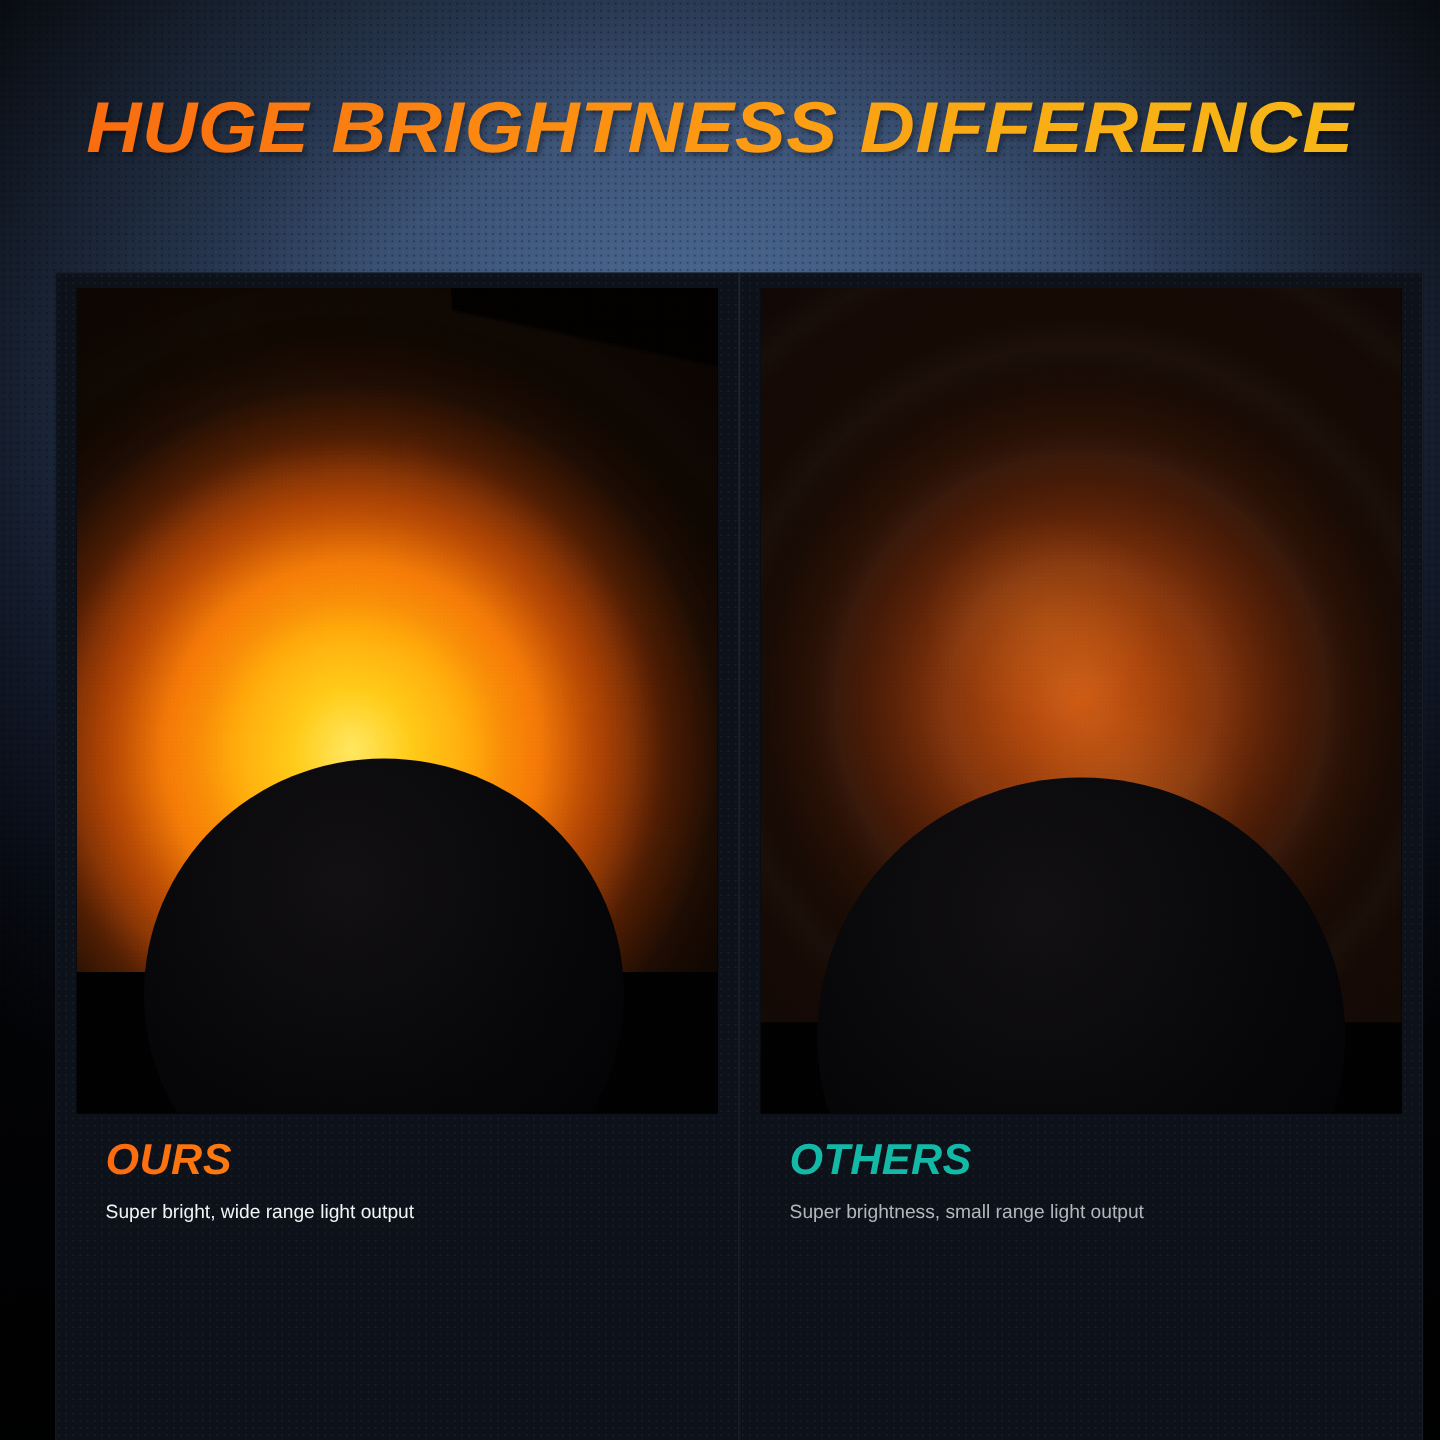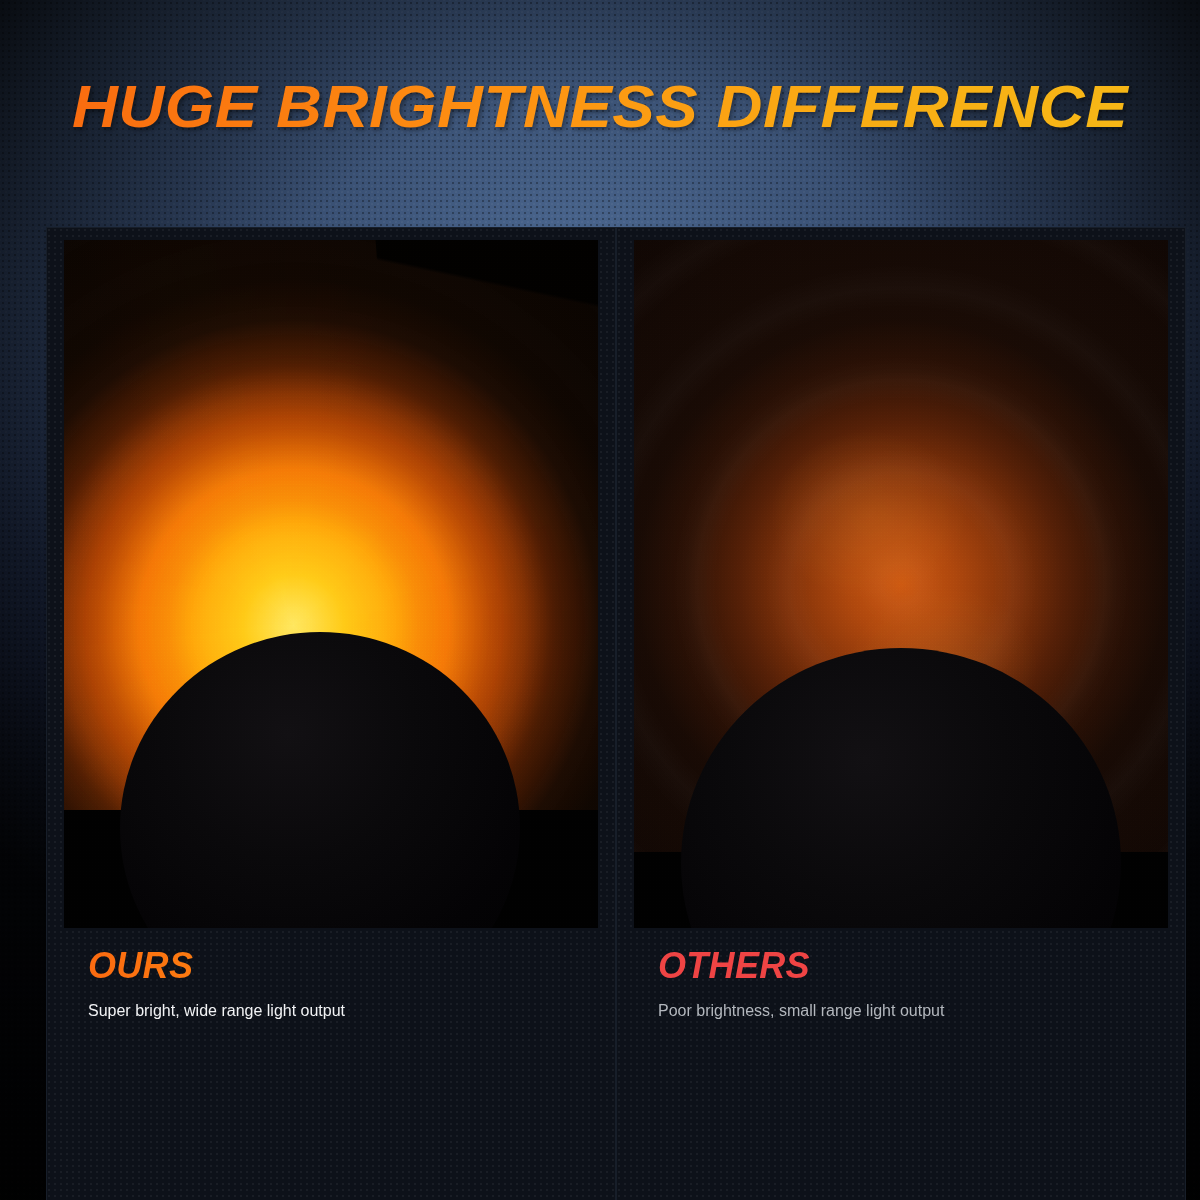--- a/index.html
+++ b/index.html
@@ -203,21 +203,21 @@
     letter-spacing: 0.3px;
     margin: 0 0 8px 0;
   }
   .cap-head.ours {
     background-image: linear-gradient(95deg, #fb6a10 0%, #fd8a11 42%, #fdab14 76%, #fbbc18 100%);
     -webkit-background-clip: text;
     background-clip: text;
     color: transparent;
     -webkit-text-fill-color: transparent;
   }
-  .cap-head.others { color: #ef4444; }
+  .cap-head.others { color: #14b8a6; }
   .cap-text {
     font-size: 16px;
     line-height: 31px;
     font-weight: normal;
     color: #f2f3f5;
     max-width: 470px;
   }
   .cap-text.dim { color: #b3b7bd; max-width: 450px; }
 </style>
 </head>
@@ -258,18 +258,18 @@
       <div class="photo">
         <div class="ph-oth-wall"></div>
         <div class="ph-oth-blobs"></div>
         <div class="base-bar oth-base"></div>
         <div class="dome oth-dome"></div>
         <div class="photo-grain"></div>
       </div>
 
       <div class="caption">
         <div class="cap-head others">OTHERS</div>
-        <div class="cap-text dim">Poor brightness, small range light output</div>
+        <div class="cap-text dim">Super brightness, small range light output</div>
       </div>
     </div>
 
   </div>
 </div>
 
 </body></html>

